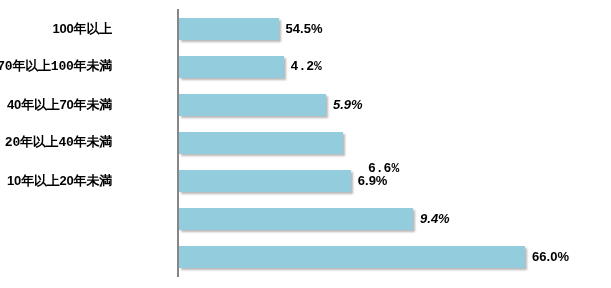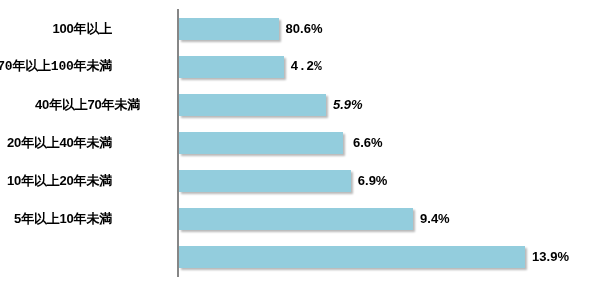--- a/index.html
+++ b/index.html
@@ -93,58 +93,57 @@
 <div id="chart-root">
 
   <div id="axis-line"></div>
 
   <div id="plot-area">
       <div class="bar-row" style="top: 10px;">
         <div class="cat-label">100年以上</div>
         <div class="bar-wrap" style="width: 99.6px;">
           <div class="bar" style="width: 99.6px; background: rgb(147, 205, 221);"></div>
         </div>
-        <div class="value-label" style="left: 285.6px;">80.6%</div>
+        <div class="value-label" style="left: 285.6px;">54.5%</div>
       </div>
       <div class="bar-row" style="top: 48px; font-family: Liberation Mono, monospace;">
         <div class="cat-label">70年以上100年未満</div>
         <div class="bar-wrap" style="width: 104.58px;">
           <div class="bar" style="width: 104.58px; background: rgb(147, 205, 221);"></div>
         </div>
         <div class="value-label" style="left: 290.58px; text-align: center;">4.2%</div>
       </div>
-      <div class="bar-row" style="top: 86px; padding-left: 28px;">
+      <div class="bar-row" style="top: 86px;">
         <div class="cat-label">40年以上70年未満</div>
         <div class="bar-wrap" style="width: 146.91px;">
           <div class="bar" style="width: 146.91px; background: rgb(147, 205, 221);"></div>
         </div>
         <div class="value-label" style="left: 332.91px; font-style: italic;">5.9%</div>
       </div>
-      <div class="bar-row" style="top: 124px;">
+      <div class="bar-row" style="top: 124px; font-family: Liberation Mono, monospace;">
         <div class="cat-label">20年以上40年未満</div>
         <div class="bar-wrap" style="width: 164.34px;">
           <div class="bar" style="width: 164.34px; background: rgb(147, 205, 221);"></div>
         </div>
-        <div class="value-label" style="left: 353px;">6.6%</div>
+        <div class="value-label" style="left: 368px; margin-top: 26px;">6.6%</div>
       </div>
       <div class="bar-row" style="top: 162px;">
         <div class="cat-label">10年以上20年未満</div>
         <div class="bar-wrap" style="width: 171.81px;">
           <div class="bar" style="width: 171.81px; background: rgb(147, 205, 221);"></div>
         </div>
         <div class="value-label" style="left: 357.81px;">6.9%</div>
       </div>
       <div class="bar-row" style="top: 200px;">
-        <div class="cat-label">5年以上10年未満</div>
         <div class="bar-wrap" style="width: 234.06px;">
           <div class="bar" style="width: 234.06px; background: rgb(147, 205, 221);"></div>
         </div>
-        <div class="value-label" style="left: 420.06px;">9.4%</div>
+        <div class="value-label" style="left: 420.06px; font-style: italic;">9.4%</div>
       </div>
       <div class="bar-row" style="top: 238px;">
         <div class="bar-wrap" style="width: 346.11px;">
           <div class="bar" style="width: 346.11px; background: rgb(147, 205, 221);"></div>
         </div>
-        <div class="value-label" style="left: 532.11px;">13.9%</div>
+        <div class="value-label" style="left: 532.11px;">66.0%</div>
       </div>
     </div>
 
 </div>
 
 </body></html>

